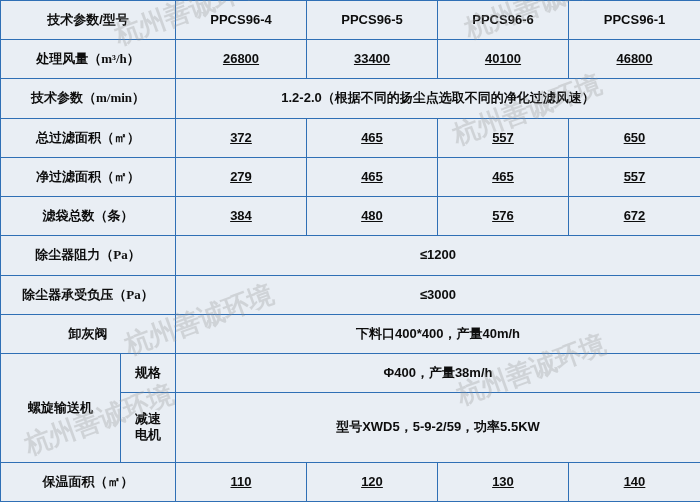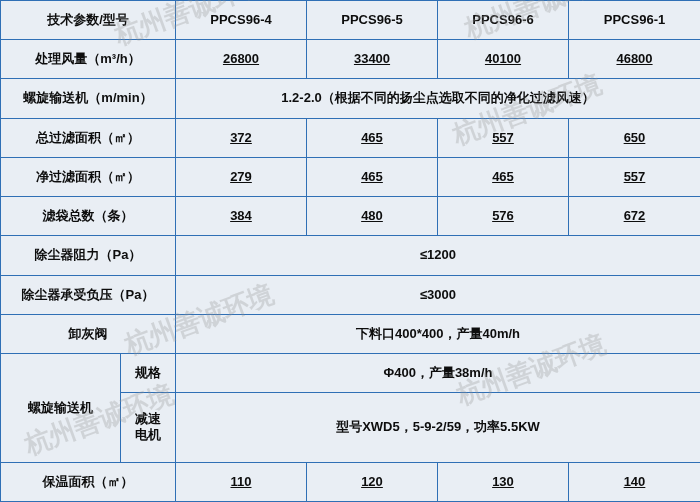--- a/index.html
+++ b/index.html
@@ -39,20 +39,21 @@
     font-weight: bold;
     font-size: 13.5px;
     border: 1px solid #1566ad;
   }
   td.lbl {
     background: #1677c6;
     color: #ffffff;
     font-weight: bold;
     font-size: 13px;
     border: 1px solid #1566ad;
+    font-family: Liberation Serif, serif;
   }
   td.val {
     background: #e9eef4;
     text-decoration: underline;
   }
   td.wide {
     background: #e9eef4;
     font-size: 13.5px;
   }
   td.sub {
@@ -105,21 +106,21 @@
 
     <tr>
       <td class="lbl" colspan="2">处理风量（m³/h）</td>
       <td class="val">26800</td>
       <td class="val">33400</td>
       <td class="val">40100</td>
       <td class="val">46800</td>
     </tr>
 
     <tr>
-      <td class="lbl" colspan="2">螺旋输送机（m/min）</td>
+      <td class="lbl" colspan="2">技术参数（m/min）</td>
       <td class="wide" colspan="4">1.2-2.0（根据不同的扬尘点选取不同的净化过滤风速）</td>
     </tr>
 
     <tr>
       <td class="lbl" colspan="2">总过滤面积（㎡）</td>
       <td class="val">372</td>
       <td class="val">465</td>
       <td class="val">557</td>
       <td class="val">650</td>
     </tr>

